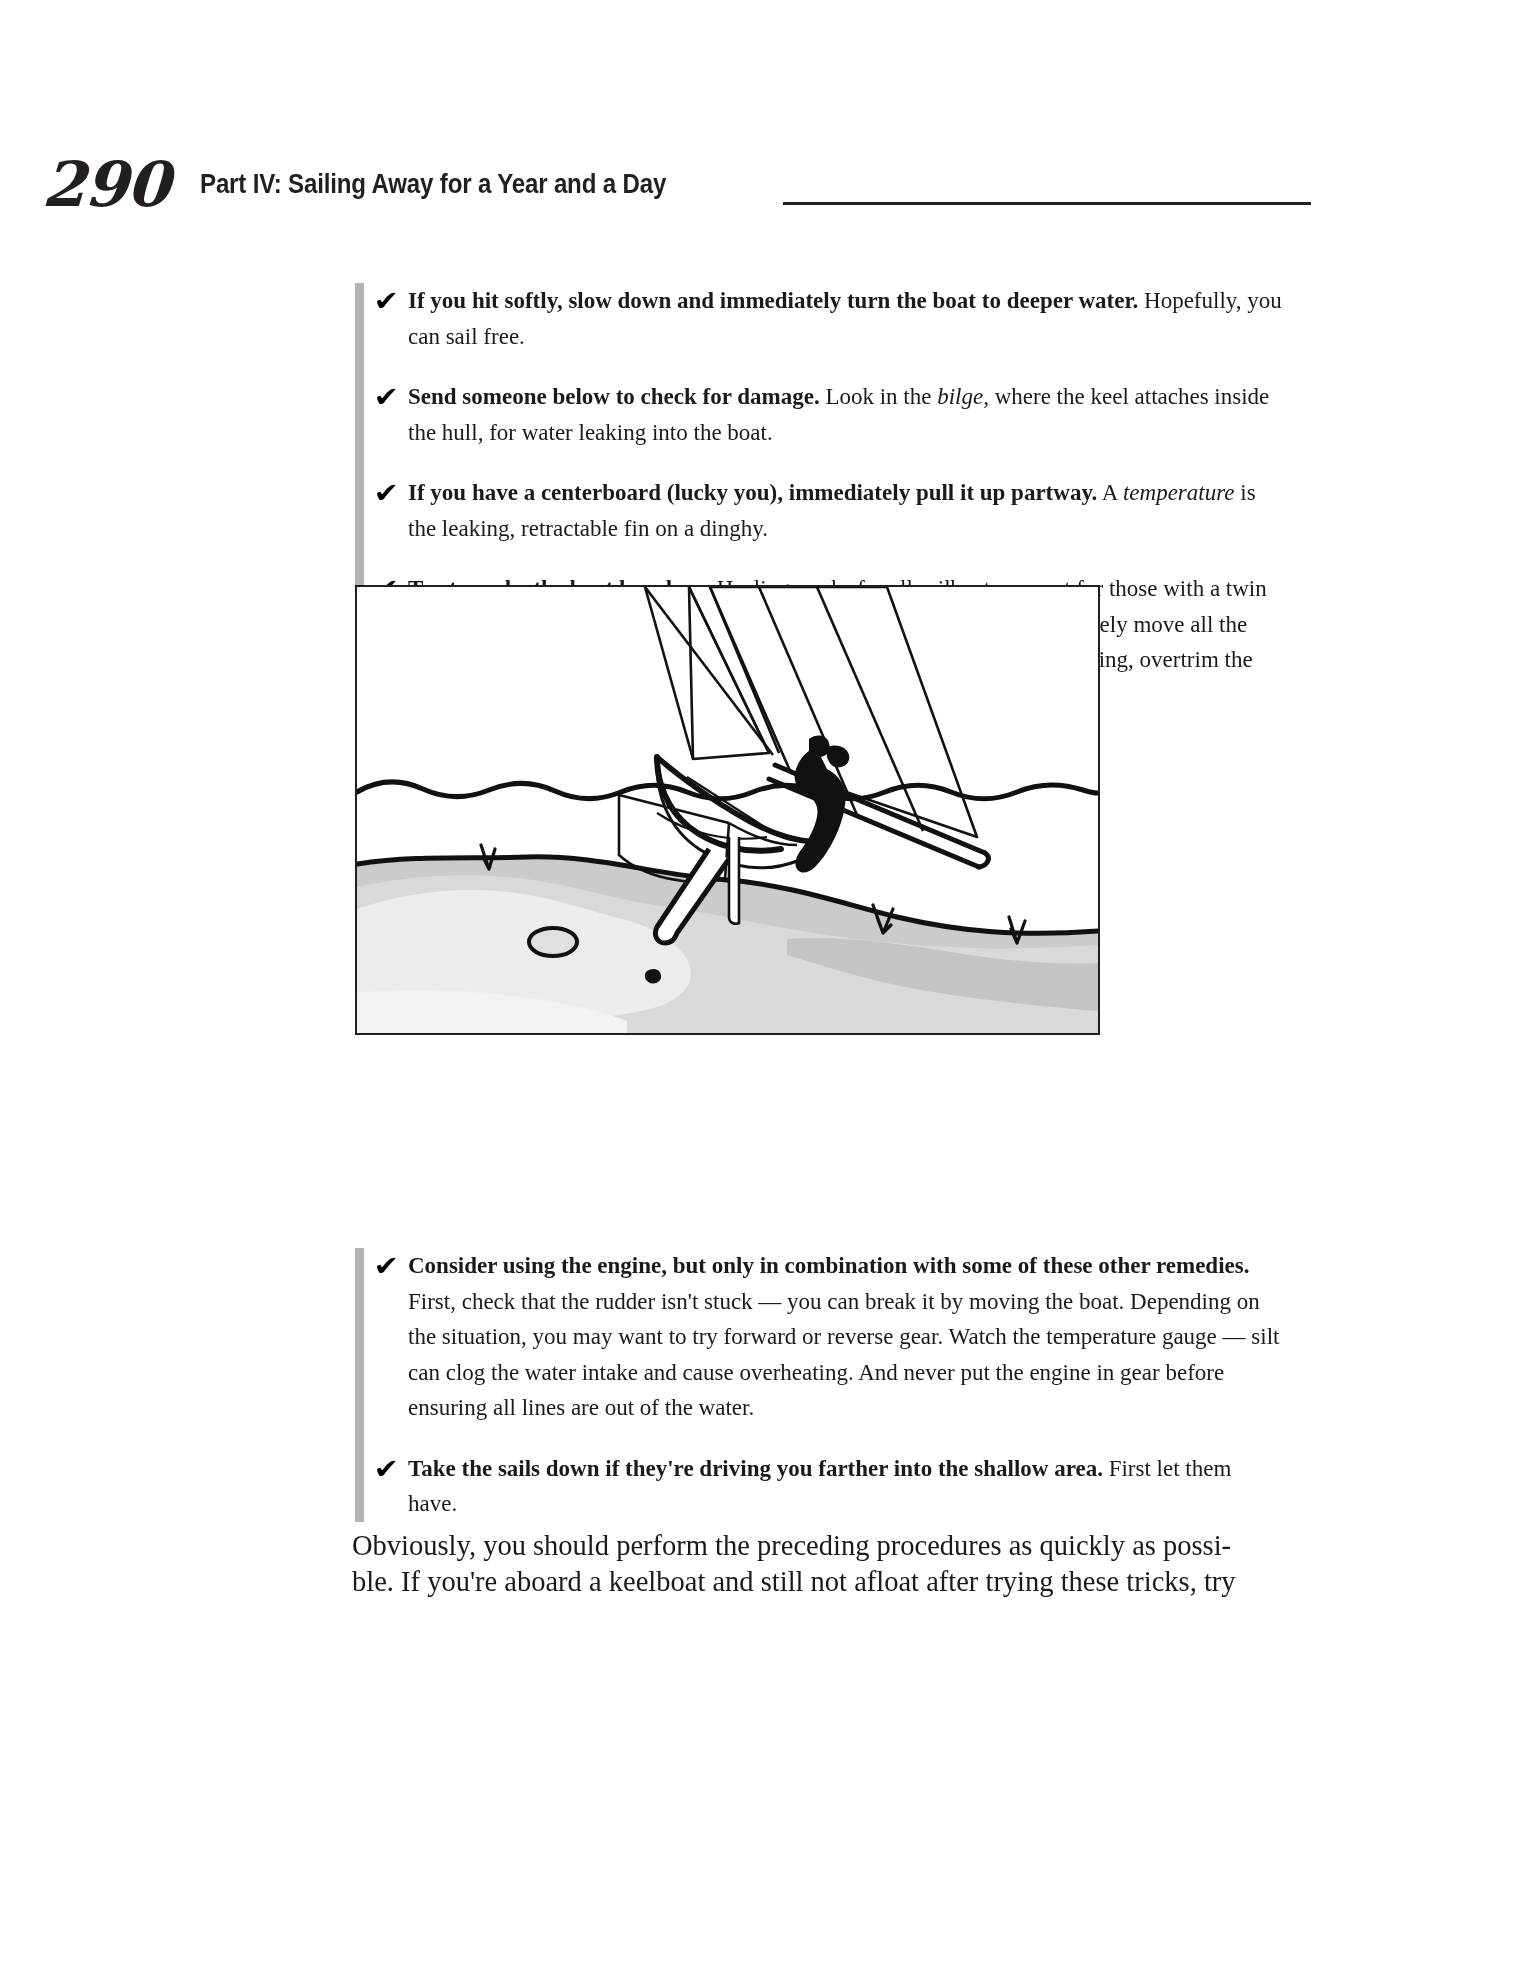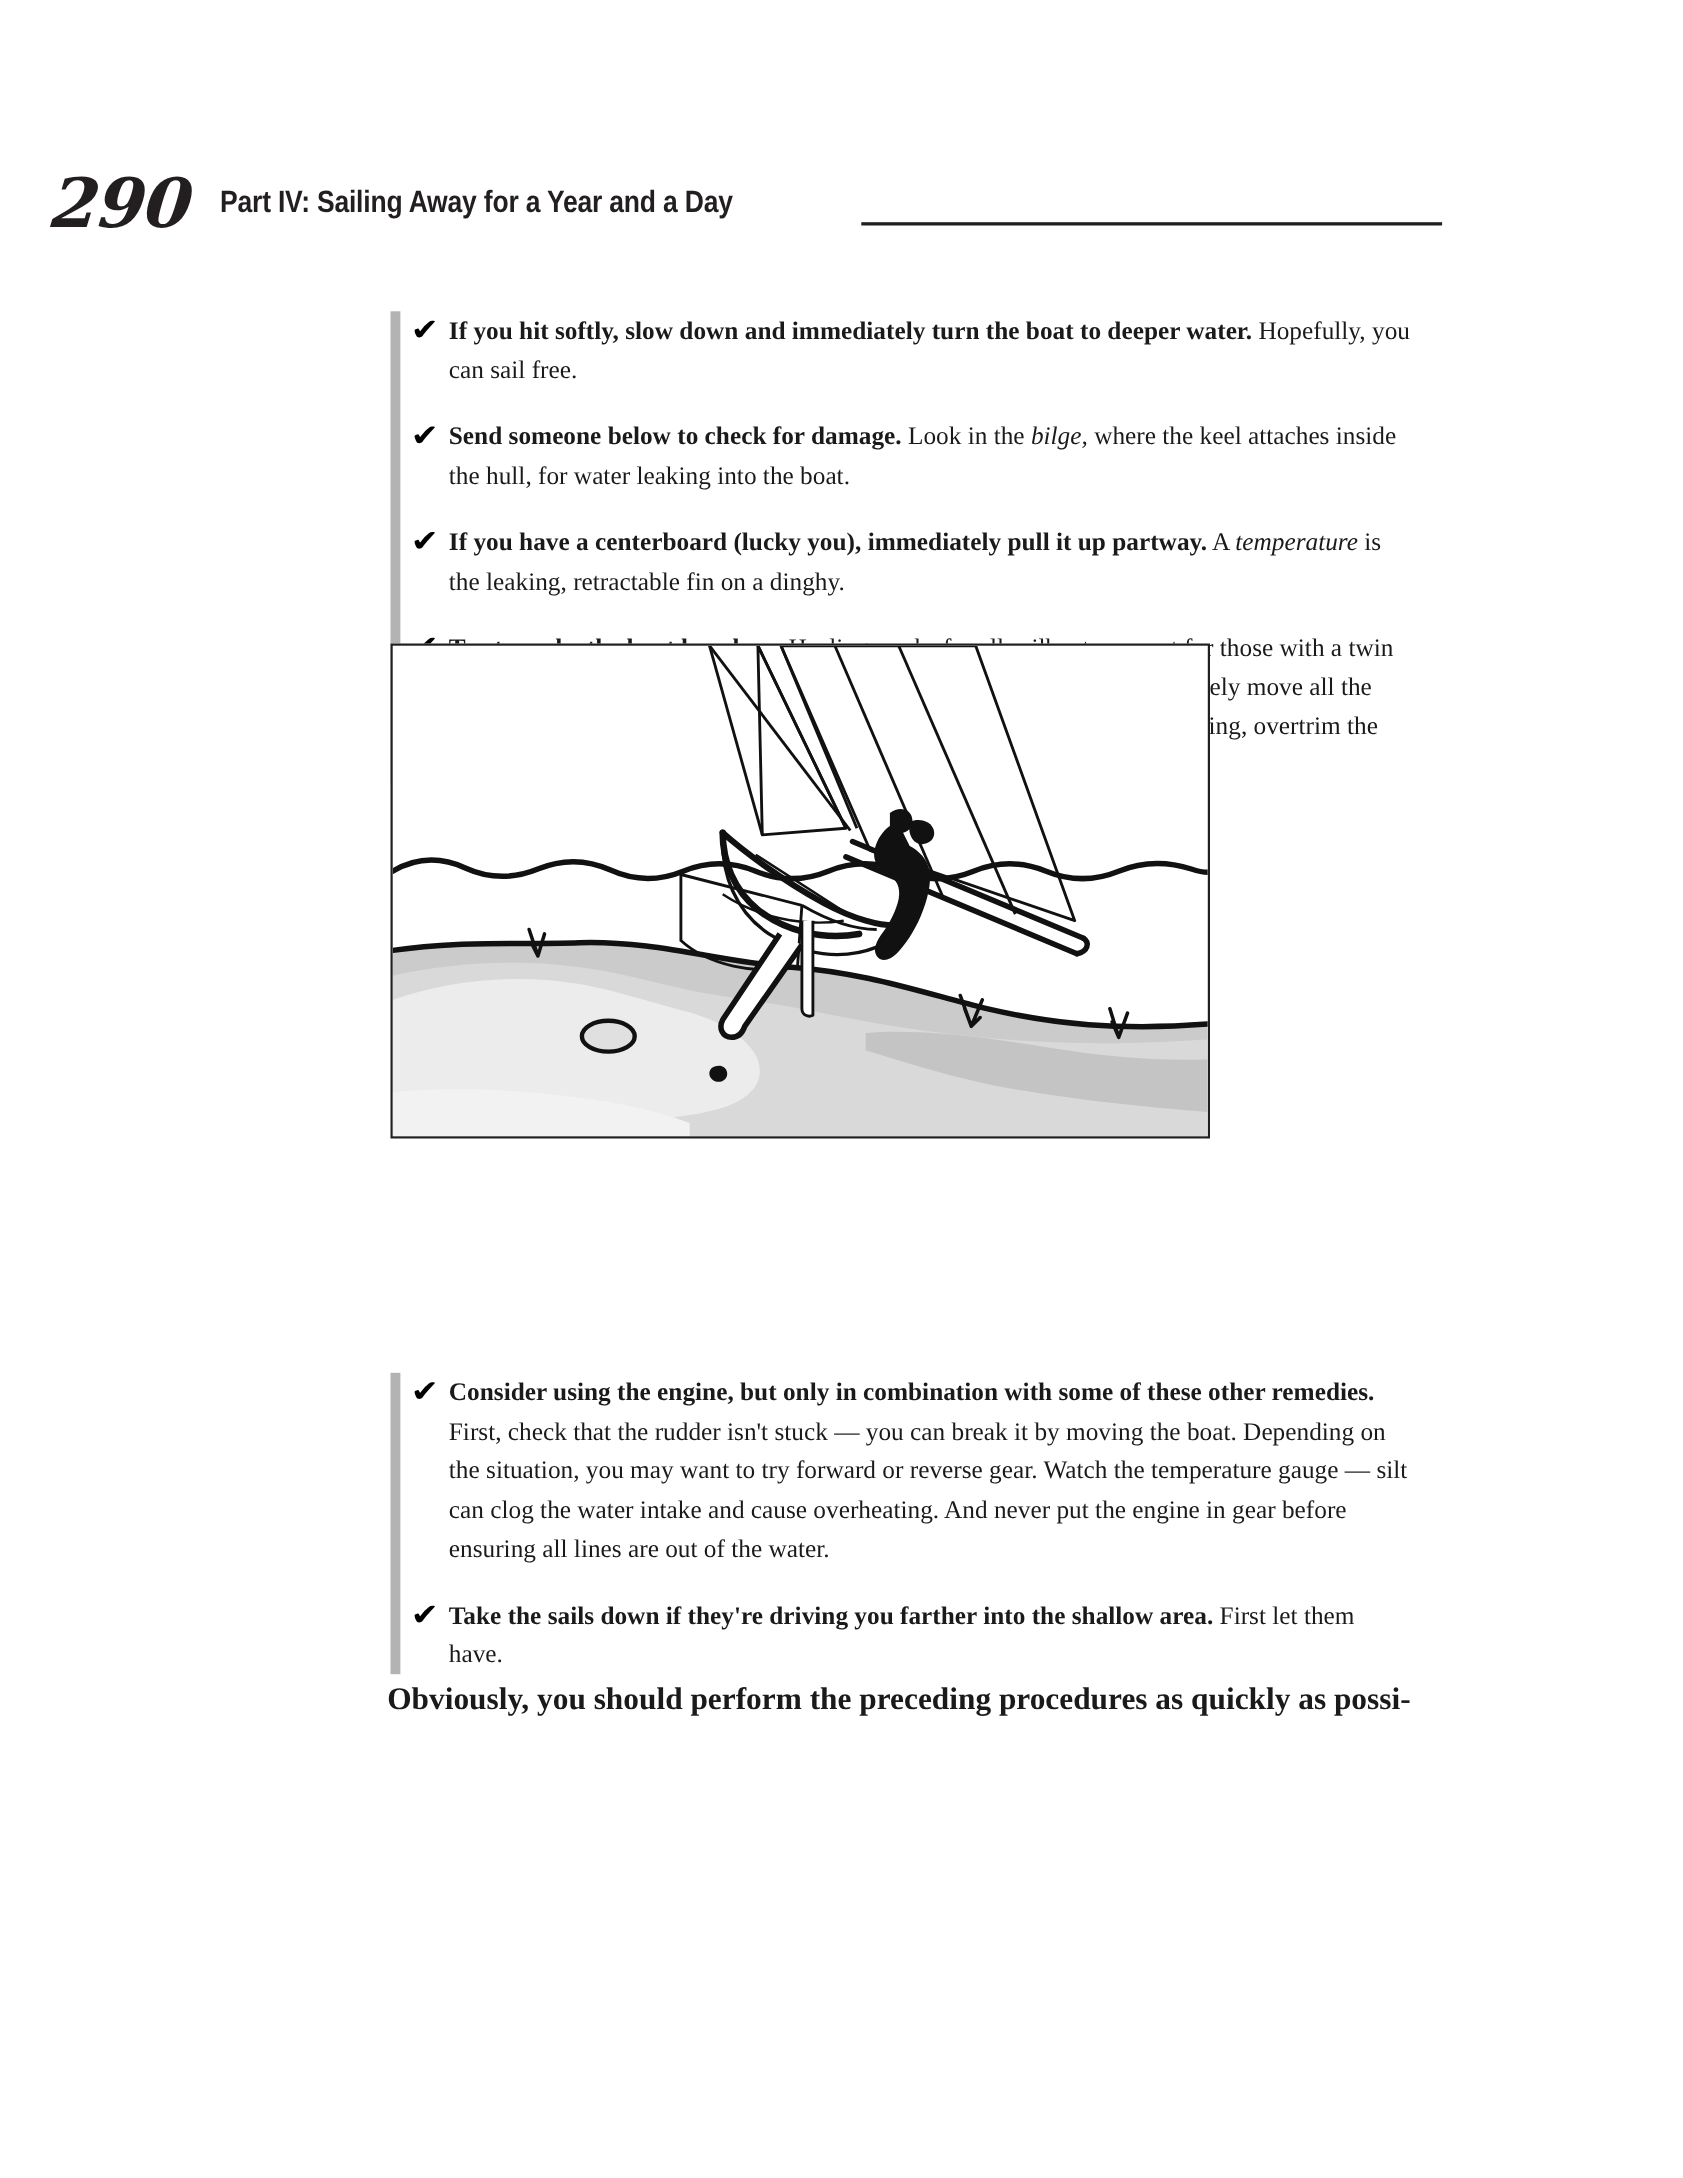--- a/index.html
+++ b/index.html
@@ -225,17 +225,18 @@
       <span class="bmark">✔</span>
       <div class="btext"><b>Consider using the engine, but only in combination with some of these other remedies.</b><span> First, check that the rudder isn't stuck — you can break it by moving the boat. Depending on the situation, you may want to try forward or reverse gear. Watch the temperature gauge — silt can clog the water intake and cause overheating. And never put the engine in gear before ensuring all lines are out of the water.</span></div>
     </div>
 
     <div class="bitem">
       <span class="bmark">✔</span>
       <div class="btext"><b>Take the sails down if they're driving you farther into the shallow area.</b><span> First let them have.</span></div>
     </div>
   </div>
 
-  <div class="para" style="left:352px; top:1528px; width:960px;font-weight:bold;">
+  <div class="para" style="left:352px; top:1528px; width:960px;">
     <span class="pline">Obviously, you should perform the preceding procedures as quickly as possi-</span>
+    <span class="pline">ble. If you're aboard a keelboat and still not afloat after trying these tricks, try</span>
   </div>
 
 </div>
 
 </body></html>

